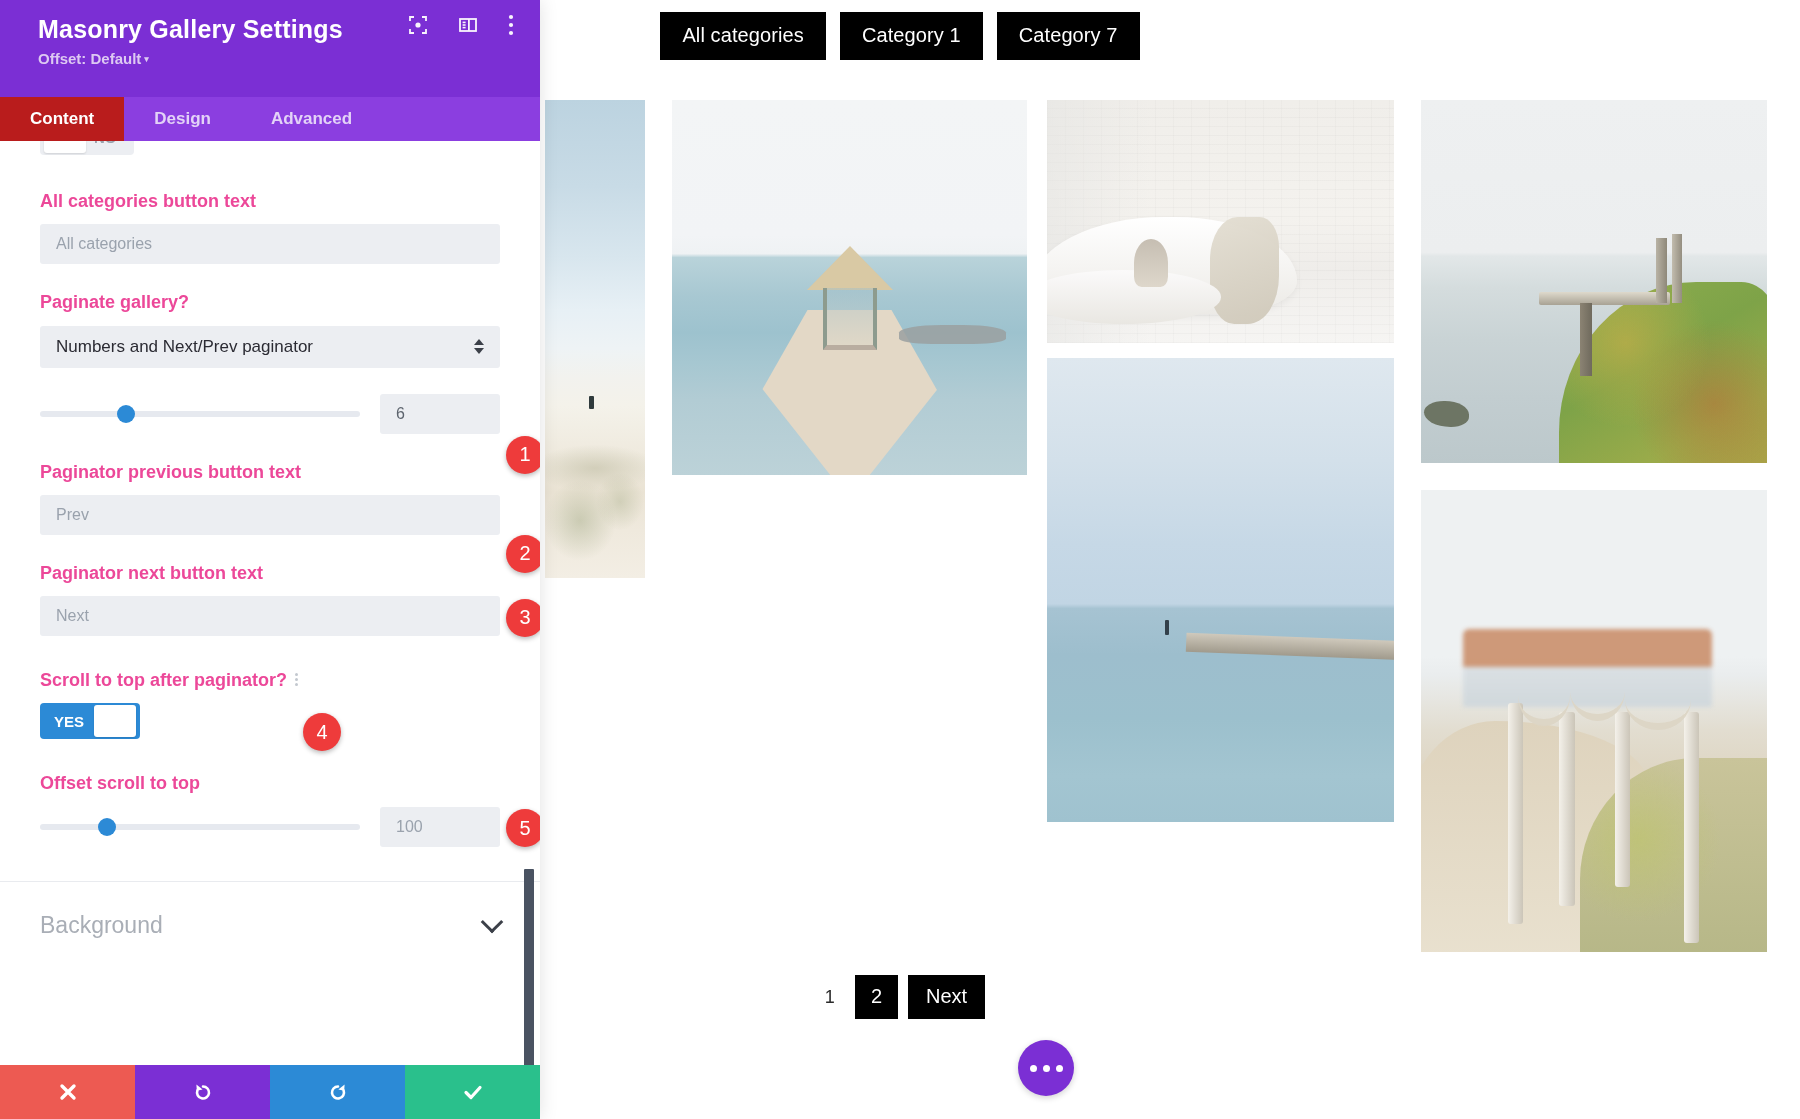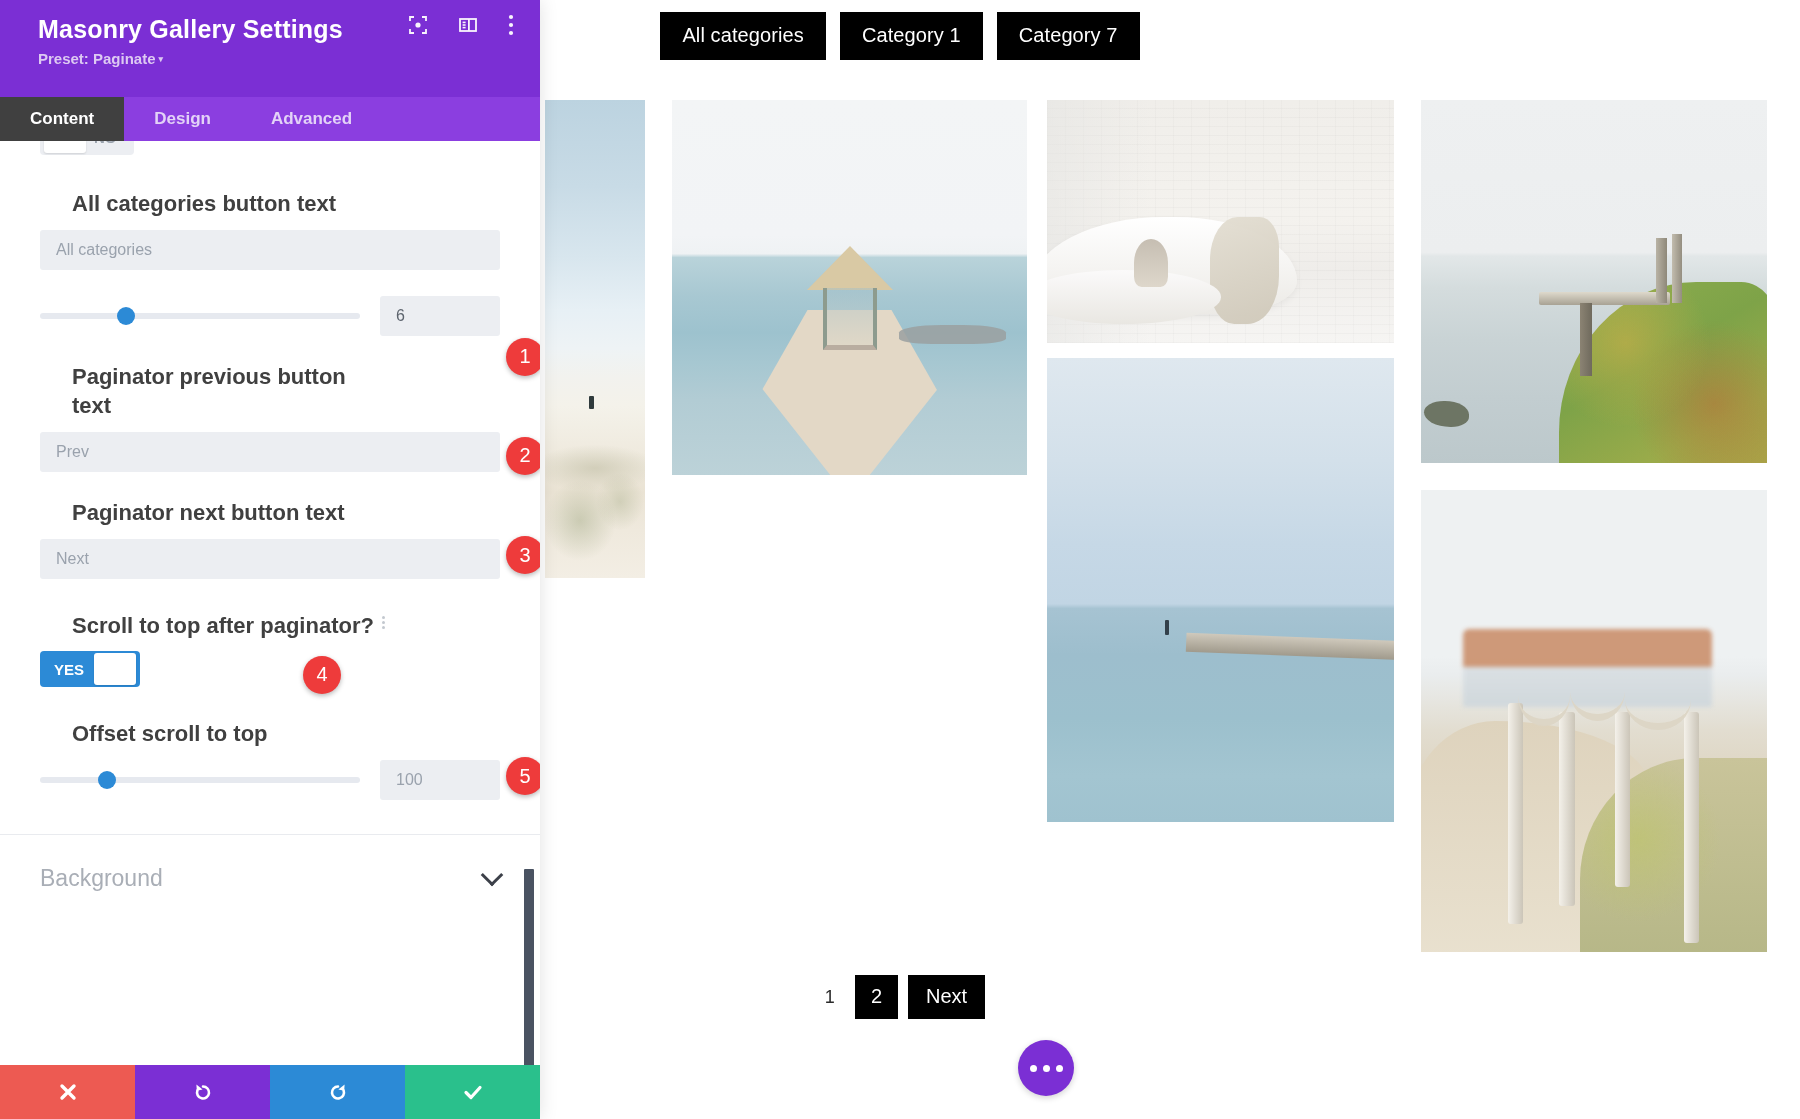--- a/index.html
+++ b/index.html
@@ -286,21 +286,21 @@
   }
   .hdr-icons .ic { cursor:pointer; opacity:.95; }
 
   .tabs {
     display:flex; background: #8b3ee0; height: 44px;
   }
   .tab {
     padding: 0 30px; display:flex; align-items:center;
     color:#e3d2f7; font-size: 17px; font-weight: bold; cursor:pointer;
   }
-  .tab.active { background:#404040; color:#ffffff; }
+  .tab.active { background:#b91c1c; color:#ffffff; }
 
   .panel-body {
     flex: 1;
     overflow: hidden;
     position: relative;
     background:#fff;
   }
   .fields { padding: 0 40px; }
 
   .toggle-cut {
@@ -318,23 +318,23 @@
     width: 42px; height: 32px; margin: 4px; background:#fff;
     border-radius: 3px; box-shadow: 0 1px 2px rgba(0,0,0,.12);
   }
   .tg .lbl { font-size: 15px; font-weight: bold; color:#9aa2ad; padding: 0 12px 0 4px; }
   .tg.on { background: #2c8ad6; }
   .tg.on .lbl { color:#ffffff; order: -1; padding: 0 6px 0 14px; }
   .tg.on .knob { order: 1; }
 
   .field { margin-top: 26px; position: relative; }
   .flabel {
-    font-size: 22px; color: #404040; font-weight: 600;
+    font-size: 18px; color: #ec4899; font-weight: 600;
     line-height: 1.35; margin-bottom: 11px;
-    display:flex; align-items:flex-start; gap:8px;margin-left:32px;
+    display:flex; align-items:flex-start; gap:8px;
   }
   .flabel .dots {
     display:inline-flex; flex-direction:column; gap:2px; margin-top:5px;
   }
   .flabel .dots i { width:3px;height:3px;background:#c3c8cf;border-radius:50%; display:block;}
   .ftext {
     width: 100%; height: 40px;
     background: #eceef2; border: none; border-radius: 3px;
     font-size: 16px; color: #2b2b33;
     padding: 0 16px;
@@ -498,21 +498,21 @@
         <i></i>
         <i></i>
     </div>
   </div>
 
   <div class="panel">
 
     <div class="panel-header">
       <div class="panel-title">Masonry Gallery Settings</div>
       <div class="panel-preset">
-        <span>Preset: Paginate</span><span class="caret">▾</span>
+        <span>Offset: Default</span><span class="caret">▾</span>
       </div>
       <div class="hdr-icons">
         <span class="ic">
           <svg width="20" height="20" viewBox="0 0 20 20" fill="none">
             <path d="M2 6V2h4M18 6V2h-4M2 14v4h4M18 14v4h-4" stroke="#fff" stroke-width="1.8"></path>
             <circle cx="10" cy="10" r="2.6" fill="#fff"></circle>
           </svg>
         </span>
         <span class="ic">
           <svg width="20" height="20" viewBox="0 0 20 20" fill="none">
@@ -547,20 +547,30 @@
             <span class="knob"></span>
             <span class="lbl">NO</span>
           </div>
         </div>
 
         <div class="field">
           <div class="flabel">All categories button text</div>
           <input class="ftext" type="text" placeholder="All categories" style="">
         </div>
 
+        <div class="field">
+          <div class="flabel">Paginate gallery?</div>
+          <div class="fselect">
+            <span>Numbers and Next/Prev paginator</span>
+            <span class="spinner">
+                <span class="up"></span>
+                <span class="dn"></span>
+              </span>
+          </div>
+        </div>
 
         <div class="field">
           <div class="slider-row">
             <div class="slider">
               <span class="thumb" style="left:27%;"></span>
             </div>
             <input class="slider-val" type="text" value="6" style="">
           </div>
           <div class="badge" style="left:466px; top:42px;">1</div>
         </div>

